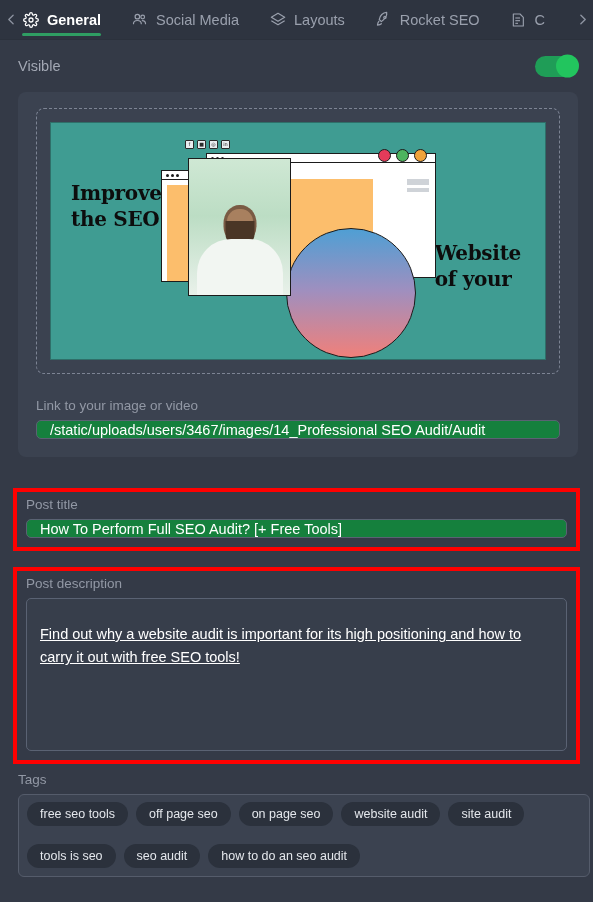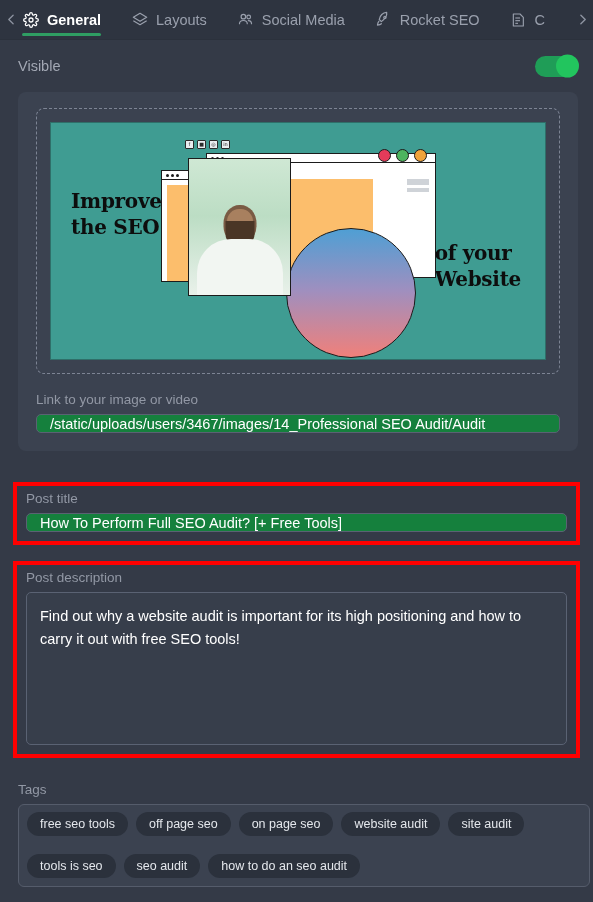--- a/index.html
+++ b/index.html
@@ -138,21 +138,21 @@
   
   .art-text {
     position: absolute;
     color: #0d0d0d;
     font-family: "DejaVu Serif", serif;
     font-weight: bold;
     font-size: 20px;
     line-height: 1.28;
     letter-spacing: -0.3px;
   }
-  .art-left { left: 20px; top: 66px; }
+  .art-left { left: 20px; top: 58px; }
   .art-right { right: 24px; top: 118px; text-align: left; }
 
   .win {
     position: absolute;
     background: #ffffff;
     border: 1.5px solid #1b1b1b;
     overflow: hidden;
   }
   .win-bar {
     height: 9px;
@@ -259,21 +259,21 @@
     background: linear-gradient(180deg, #4f9fd4 0%, #9f8fbf 48%, #f0807a 100%);
     border: 1.5px solid #1b1b1b;
   }
 
   
   .field-label {
     font-size: 13.5px;
     color: #9298a5;
     margin-bottom: 7px;
   }
-  .media-card .field-label { margin-top: 18px; }
+  .media-card .field-label { margin-top: 24px; }
 
   .text-input {
     width: 100%;
     height: 19px;
     background: #15803d;
     border: 1px solid #5a6273;
     border-radius: 5px;
     color: #ffffff;
     font-size: 14.5px;
     font-family: "Liberation Sans", sans-serif;
@@ -294,26 +294,27 @@
 
   .textarea-box {
     width: 100%;
     height: 153px;
     background: #373e4b;
     border: 1px solid #5a6273;
     border-radius: 5px;
     color: #ffffff;
     font-size: 14.5px;
     line-height: 1.62;
-    padding: 12px 13px;
-    overflow: hidden;
-  }
-
-  
-  .tags-section { padding: 0 3px 0 18px; margin-top: 24px; }
+    padding: 24px 13px;
+    overflow: hidden;
+    text-decoration: underline;
+  }
+
+  
+  .tags-section { padding: 0 3px 0 18px; margin-top: 8px; }
   .tags-box {
     background: #3b4250;
     border: 1px solid #555c6b;
     border-radius: 6px;
     padding: 7px 8px 8px 8px;
     display: flex;
     flex-wrap: wrap;
     gap: 18px 8px;
   }
   .tag {
@@ -339,46 +340,46 @@
   <div class="tabs-strip">
 
     <div class="tab active">
       <span class="tab-ico">
         <svg width="16" height="16" viewBox="0 0 24 24" fill="none" stroke="currentColor" stroke-width="1.9">
           <circle cx="12" cy="12" r="3"></circle>
           <path d="M19.4 15a1.6 1.6 0 0 0 .3 1.8l.1.1a2 2 0 1 1-2.8 2.8l-.1-.1a1.6 1.6 0 0 0-1.8-.3 1.6 1.6 0 0 0-1 1.5V21a2 2 0 1 1-4 0v-.1A1.6 1.6 0 0 0 9 19.4a1.6 1.6 0 0 0-1.8.3l-.1.1a2 2 0 1 1-2.8-2.8l.1-.1a1.6 1.6 0 0 0 .3-1.8 1.6 1.6 0 0 0-1.5-1H3a2 2 0 1 1 0-4h.1A1.6 1.6 0 0 0 4.6 9a1.6 1.6 0 0 0-.3-1.8l-.1-.1a2 2 0 1 1 2.8-2.8l.1.1a1.6 1.6 0 0 0 1.8.3H9a1.6 1.6 0 0 0 1-1.5V3a2 2 0 1 1 4 0v.1a1.6 1.6 0 0 0 1 1.5 1.6 1.6 0 0 0 1.8-.3l.1-.1a2 2 0 1 1 2.8 2.8l-.1.1a1.6 1.6 0 0 0-.3 1.8V9a1.6 1.6 0 0 0 1.5 1H21a2 2 0 1 1 0 4h-.1a1.6 1.6 0 0 0-1.5 1z"></path>
         </svg>
       </span>
       <span>General</span>
-    </div>
-
-    <div class="tab">
-      <span class="tab-ico">
-        <svg width="16" height="16" viewBox="0 0 24 24" fill="none" stroke="currentColor" stroke-width="1.8" stroke-linejoin="round">
-          <polygon points="12 2 22 8 12 14 2 8 12 2"></polygon>
-          <polyline points="2 13 12 19 22 13"></polyline>
-        </svg>
-      </span>
-      <span>Layouts</span>
     </div>
 
     <div class="tab">
       <span class="tab-ico">
         <svg width="17" height="17" viewBox="0 0 24 24" fill="none" stroke="currentColor" stroke-width="1.7" stroke-linecap="round">
           <circle cx="9" cy="8" r="3.2"></circle>
           <circle cx="16.5" cy="8.5" r="2.6"></circle>
           <path d="M3.5 18c0-3 2.5-4.6 5.5-4.6s5.5 1.6 5.5 4.6"></path>
           <path d="M16 13.6c2.6.1 4.5 1.7 4.5 4.4"></path>
         </svg>
       </span>
       <span>Social Media</span>
     </div>
 
     <div class="tab">
       <span class="tab-ico">
+        <svg width="16" height="16" viewBox="0 0 24 24" fill="none" stroke="currentColor" stroke-width="1.8" stroke-linejoin="round">
+          <polygon points="12 2 22 8 12 14 2 8 12 2"></polygon>
+          <polyline points="2 13 12 19 22 13"></polyline>
+        </svg>
+      </span>
+      <span>Layouts</span>
+    </div>
+
+    <div class="tab">
+      <span class="tab-ico">
         <svg width="17" height="17" viewBox="0 0 24 24" fill="none" stroke="currentColor" stroke-width="1.7" stroke-linecap="round" stroke-linejoin="round">
           <path d="M5.5 14.5c-1.5 1.5-2 5.5-2 5.5s4-.5 5.5-2"></path>
           <path d="M9 15l-3-3c1-5 5-9.5 10.5-10 .6 3.5-1 8-7.5 13z"></path>
           <circle cx="14" cy="9" r="1.6"></circle>
         </svg>
       </span>
       <span>Rocket SEO</span>
     </div>
 
     <div class="tab truncated">
@@ -411,22 +412,22 @@
 
   <div class="dropzone">
     <div class="preview">
 
       <div class="art-text art-left">
         <div>Improve</div>
         <div>the SEO</div>
       </div>
 
       <div class="art-text art-right">
+        <div>Website</div>
         <div>of your</div>
-        <div>Website</div>
       </div>
 
       <div class="social-row">
         <span class="social-ic">f</span>
         <span class="social-ic">■</span>
         <span class="social-ic">◎</span>
         <span class="social-ic">in</span>
       </div>
 
       <div class="win win-back">

